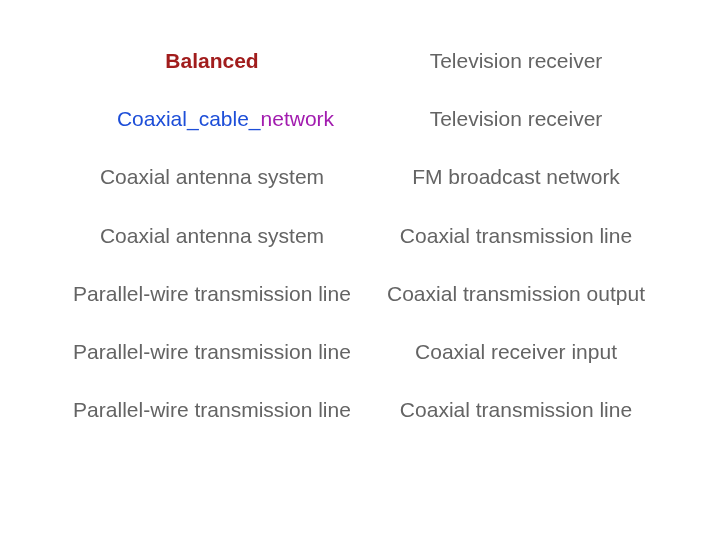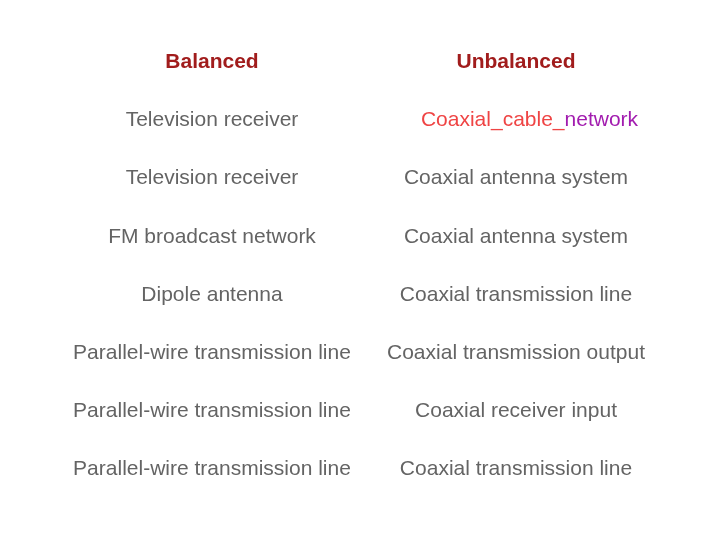--- a/index.html
+++ b/index.html
@@ -32,49 +32,47 @@
     justify-content: center;
     font-size: 21px;
     color: #646464;
     white-space: nowrap;
   }
   .header-cell {
     font-weight: bold;
     color: #a11c1c;
   }
   .dark-seg {
-    color: #ef4444;
+    color: #1d4ed8;
     margin-left: 27px;
   }
   .gray-seg {
     color: #a21caf;
   }
 </style>
 </head>
 <body>
 
 <div class="slide">
   <div class="comparison-table">
 
     <div class="cell header-cell">Balanced</div>
-    <div class="cell header-cell">Unbalanced</div>
 
     <div class="cell">Television receiver</div>
     <div class="cell">
         <span class="dark-seg">Coaxial_cable_</span>
         <span class="gray-seg">network</span>
       </div>
 
     <div class="cell">Television receiver</div>
     <div class="cell">Coaxial antenna system</div>
 
     <div class="cell">FM broadcast network</div>
     <div class="cell">Coaxial antenna system</div>
 
-    <div class="cell">Dipole antenna</div>
     <div class="cell">Coaxial transmission line</div>
 
     <div class="cell">Parallel-wire transmission line</div>
     <div class="cell">Coaxial transmission output</div>
 
     <div class="cell">Parallel-wire transmission line</div>
     <div class="cell">Coaxial receiver input</div>
 
     <div class="cell">Parallel-wire transmission line</div>
     <div class="cell">Coaxial transmission line</div>

